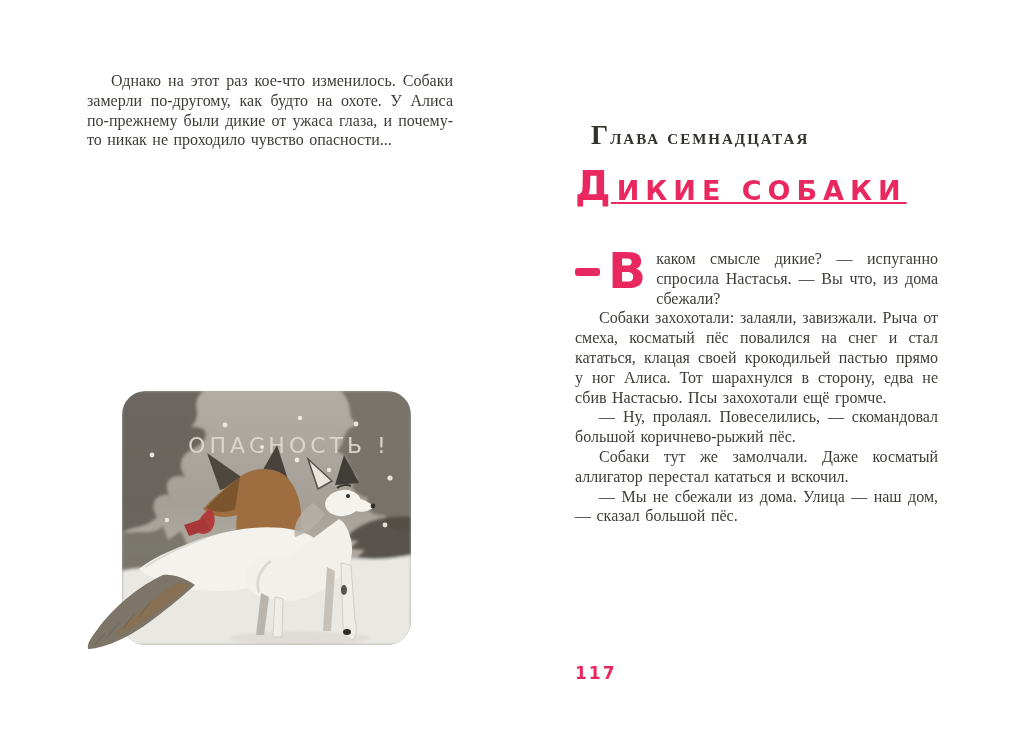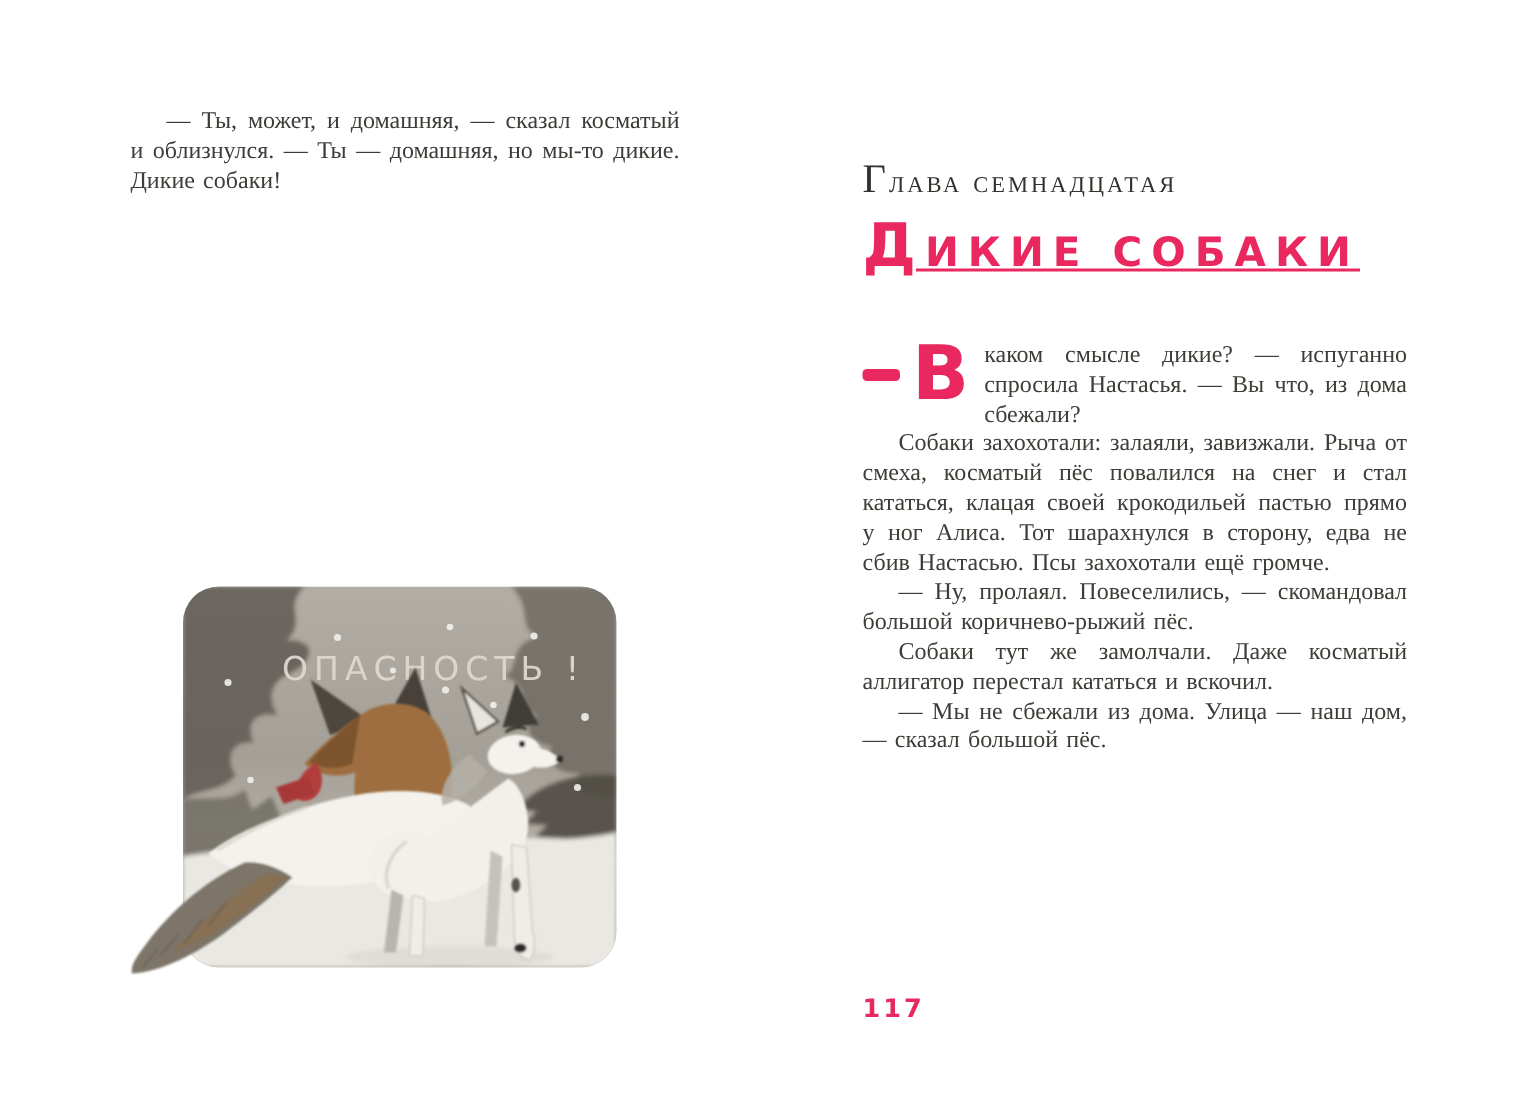--- a/index.html
+++ b/index.html
@@ -12,21 +12,21 @@
   }
   
   .page-left  { position:absolute; left:87px;  top:71px;  width:366px; }
   .page-right { position:absolute; left:575px; top:106px; width:363px; }
   .bodytext p {
     margin:0; font-size:16px; line-height:19.8px;
     text-align:justify; text-indent:24px; word-spacing:1.5px;
   }
   
   .chapter-label {
-    margin:0; font-family:"Liberation Serif", serif; font-weight:normal;
+    margin:16px; font-family:"Liberation Serif", serif; font-weight:bold;
     font-variant:small-caps; font-size:21px; letter-spacing:2px; color:#34312d;
     line-height:26px;
   }
   .chapter-label::first-letter { font-size:27px; }
   .chapter-title {
     margin:10px 0 0 0; font-family:"DejaVu Sans", sans-serif; font-weight:bold;
     text-transform:uppercase; font-size:27px; letter-spacing:6px;
     color:var(--accent); line-height:40px;text-decoration:underline;
   }
   .chapter-title::first-letter { font-size:40px; }
@@ -50,21 +50,21 @@
     font-family:"DejaVu Sans", sans-serif; font-weight:bold;
     font-size:17px; letter-spacing:2px; color:var(--accent);
   }
   
   .illustration { position:absolute; left:85px; top:385px; width:330px; height:272px; }
 </style>
 </head>
 <body>
 
 <div class="page-left bodytext">
-    <p>— Ты, может, и домашняя, — сказал косматый и облизнулся. — Ты — домашняя, но мы-то дикие. Дикие собаки!</p>
+    <p>Однако на этот раз кое-что изменилось. Собаки замерли по-другому, как будто на охоте. У Алиса по-прежнему были дикие от ужаса глаза, и почему-то никак не проходило чувство опасности...</p>
   </div>
 
 <svg class="illustration" viewBox="0 0 330 272" xmlns="http://www.w3.org/2000/svg">
   <defs>
     <clipPath id="frame">
         <rect x="37" y="6" width="289" height="254" rx="24"></rect>
       </clipPath>
     <linearGradient id="wall" x1="0" y1="0" x2="0" y2="1">
       <stop offset="0" stop-color="#b2ada5"></stop>
       <stop offset="0.45" stop-color="#a5a097"></stop>

